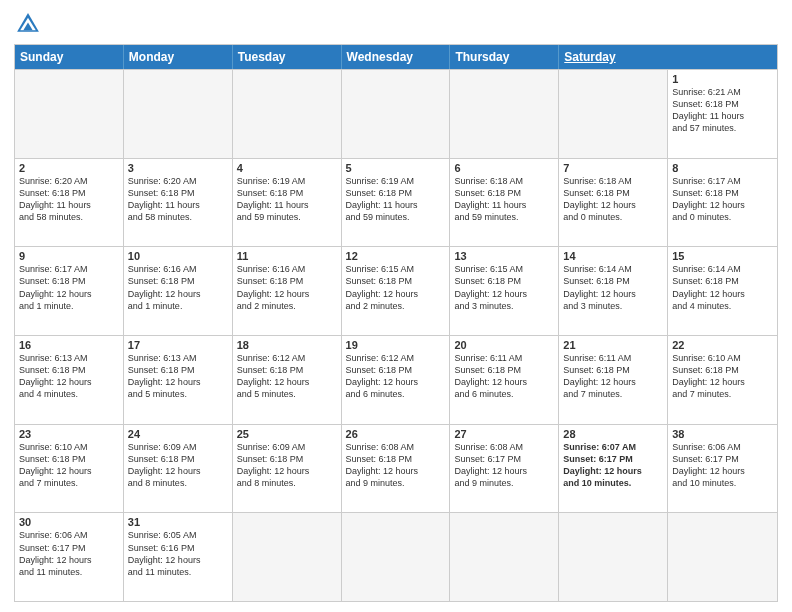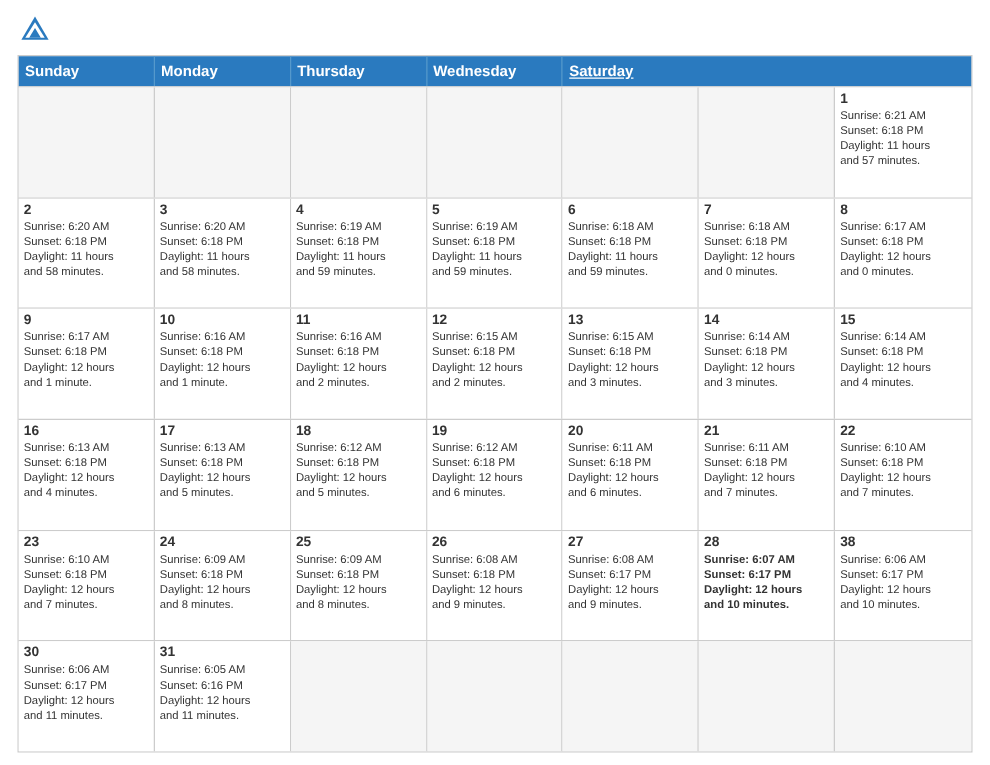--- a/index.html
+++ b/index.html
@@ -135,22 +135,23 @@
     <div class="title-block">
       <div class="month-title"></div>
       <div class="subtitle"></div>
     </div>
   </div>
 
   <div class="calendar">
     <div class="cal-header-row">
         <div class="cal-header-cell">Sunday</div>
         <div class="cal-header-cell">Monday</div>
+        <div class="cal-header-cell">Tuesday</div>
+        <div class="cal-header-cell">Wednesday</div>
         <div class="cal-header-cell">Thursday</div>
-        <div class="cal-header-cell">Wednesday</div>
         <div class="cal-header-cell">Saturday</div>
       </div>
     <div class="cal-body">
         <div class="cal-row">
           <div class="cal-cell empty"></div>
           <div class="cal-cell empty"></div>
           <div class="cal-cell empty"></div>
           <div class="cal-cell empty"></div>
           <div class="cal-cell empty"></div>
           <div class="cal-cell empty"></div>

